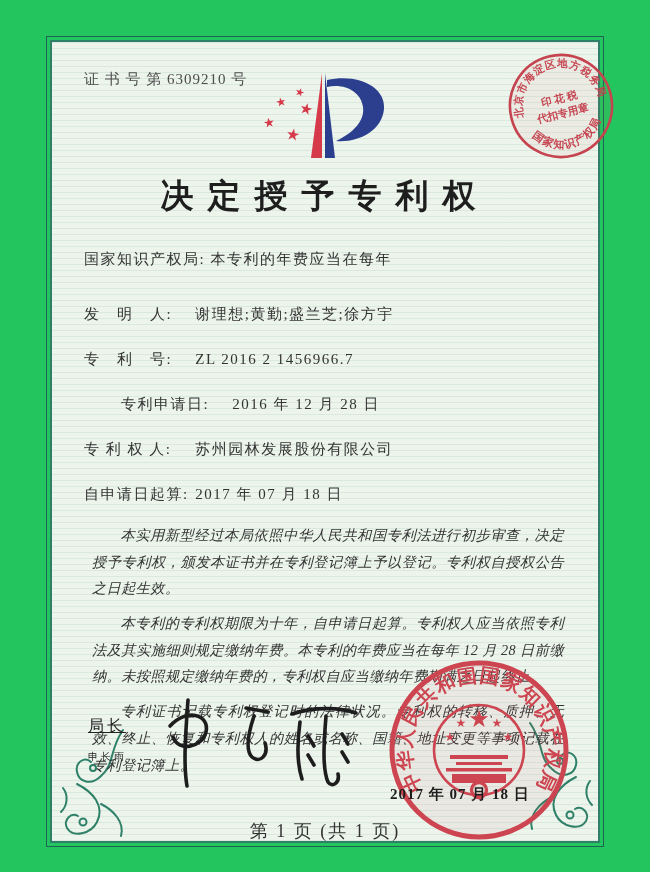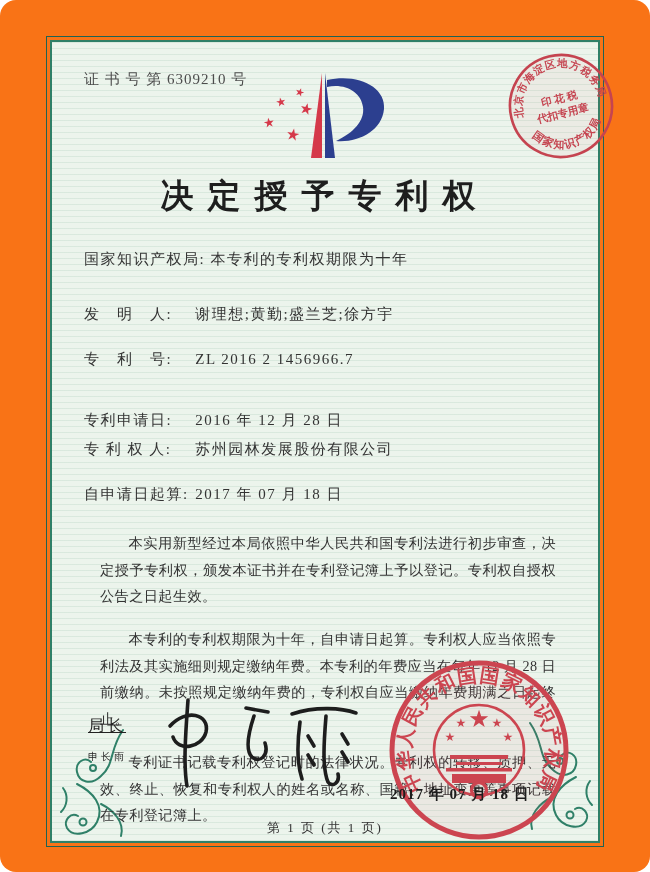--- a/index.html
+++ b/index.html
@@ -1,21 +1,20 @@
 <!DOCTYPE html>
 <html><head>
 <meta charset="utf-8">
 <style>
   html,body{margin:0;padding:0;}
   .page{
     position:relative; width:650px; height:872px; overflow:hidden;
-    background:#f97316;
+    background:#22c55e;
     font-family:"Liberation Serif","DejaVu Serif",serif;
     color:#333;
-    border-radius:16px;
   }
   
   .frame{
     position:absolute; left:46px; top:36px; width:558px; height:811px;
     border:1px solid #1f6354; box-sizing:border-box; background:transparent;
   }
   .frame-inner{
     position:absolute; inset:3px; border:2px solid #2f8068; box-sizing:border-box;
     background:
       repeating-linear-gradient(180deg, rgba(124,178,150,.17) 0 1px, rgba(255,255,255,0) 1px 6px),
@@ -29,42 +28,42 @@
   .tax-stamp{ position:absolute; left:501px; top:46px; width:120px; height:120px; z-index:4;
     transform:rotate(-14deg); }
   .title{
     position:absolute; left:0; right:0; top:174px; text-align:center;
     font-size:33px; font-weight:600; color:#1e1e1e; letter-spacing:14px; z-index:3;
   }
   .fields{ position:absolute; left:84px; top:250px; width:486px; z-index:3; }
   .field-row{ position:absolute; left:0; font-size:15px; letter-spacing:1.5px; color:#333; white-space:nowrap;}
   .field-row .flabel{ display:inline-block; min-width:106px; }
   .field-row .fvalue{ }
-  .r0{top:0;} .r1{top:55px;} .r2{top:100px;} .r3{top:161px;} .r4{top:190px;} .r5{top:235px;}
+  .r0{top:0;} .r1{top:55px;} .r2{top:100px;} .r3{top:145px;margin-left:37px;} .r4{top:190px;} .r5{top:235px;}
   .bodytext{
     position:absolute; left:84px; top:514px; width:488px; z-index:3;
     font-size:14.2px; line-height:1.88; text-align:justify; color:#333; letter-spacing:.4px;
   }
-  .bodytext p{ margin:16px; text-indent:2em; }
+  .bodytext p{ margin:8px; text-indent:2em;font-style:italic; }
   .role{ position:absolute; left:88px; top:716px; font-size:16px; letter-spacing:3px; color:#222; z-index:3;
     font-family:"Liberation Sans","DejaVu Sans",sans-serif;text-decoration:underline;}
   .rname{ position:absolute; left:88px; top:750px; font-size:10px; letter-spacing:3px; color:#222; z-index:3;
     font-family:"Liberation Sans","DejaVu Sans",sans-serif;}
   .signature{ position:absolute; left:156px; top:686px; width:210px; height:112px; z-index:3; }
   .seal{ position:absolute; left:386px; top:657px; width:186px; height:186px; z-index:5; }
   .seal-date{
     position:absolute; left:390px; top:785px; font-size:15px; font-weight:600;
     letter-spacing:1px; color:#1d1d1d; z-index:6; white-space:nowrap;
   }
   .orn{ position:absolute; z-index:2; }
   .orn-left{ left:51px; top:726px; width:94px; height:118px; }
   .orn-right{ left:508px; top:712px; width:94px; height:132px; transform:scaleX(-1); }
   .footer{
     position:absolute; left:0; right:0; top:819px; text-align:center;
-    font-size:13px; letter-spacing:2px; color:#333; z-index:3;
+    font-size:18px; letter-spacing:2px; color:#333; z-index:3;
   }
 </style>
 </head>
 <body>
 
 <div class="page">
 
   <div class="frame">
     <div class="frame-inner"></div>
   </div>
@@ -96,21 +95,21 @@
     </text>
     <text x="60" y="56" font-size="10.5" fill="#c54450" font-weight="bold" text-anchor="middle">印 花 税</text>
     <text x="60" y="71" font-size="10.5" fill="#c54450" font-weight="bold" text-anchor="middle">代扣专用章</text>
   </svg>
 
   <div class="title">决定授予专利权</div>
 
   <div class="fields">
     <div class="field-row r0">
       <span class="flabel">国家知识产权局:</span>
-      <span class="fvalue">本专利的专利权期限为十年</span>
+      <span class="fvalue">本专利的年费应当在每年</span>
     </div>
     <div class="field-row r1">
       <span class="flabel">发　明　人:</span>
       <span class="fvalue">谢理想;黄勤;盛兰芝;徐方宇</span>
     </div>
     <div class="field-row r2">
       <span class="flabel">专　利　号:</span>
       <span class="fvalue">ZL 2016 2 1456966.7</span>
     </div>
     <div class="field-row r3">

